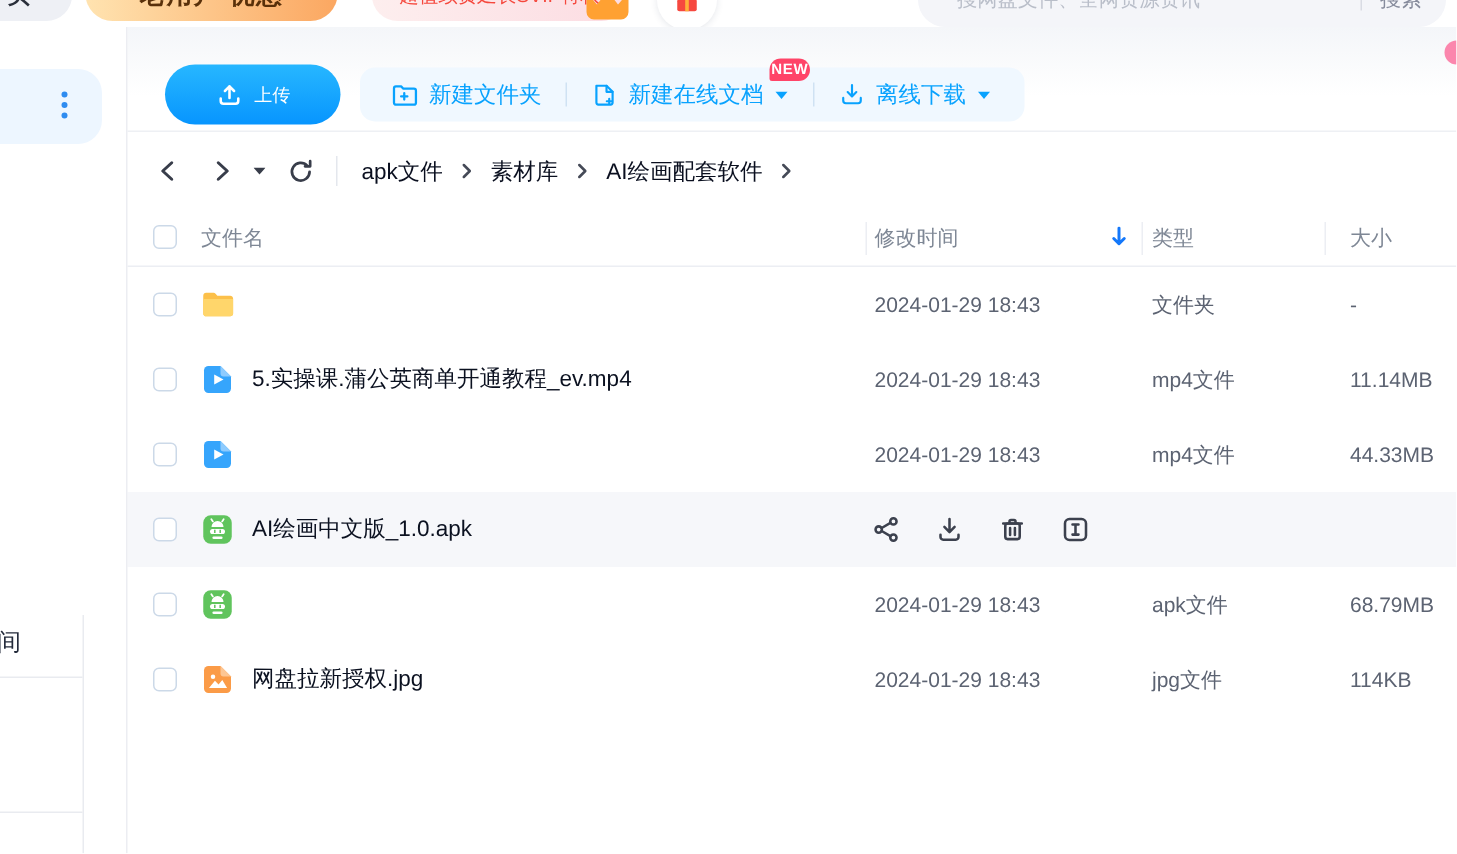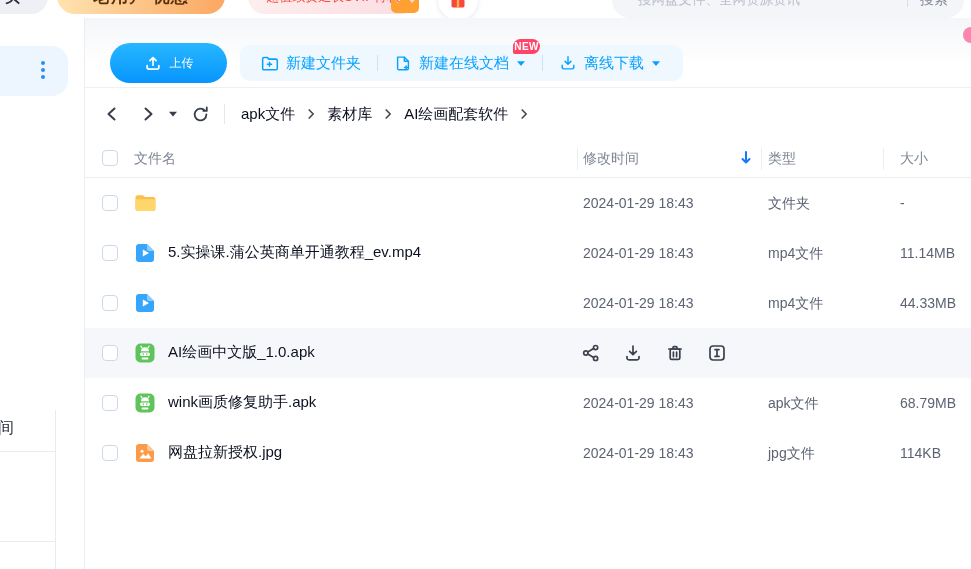--- a/index.html
+++ b/index.html
@@ -330,21 +330,20 @@
         <span class="ficon">
           <svg width="24" height="24" viewBox="0 0 24 24">
               <rect x="2.5" y="2.5" width="19" height="19" rx="5" fill="#60c45d"></rect>
               <path d="M8 10.3a4 4 0 0 1 8 0z" fill="#fff"></path>
               <path d="M8.9 6.6L7.9 5.2M15.1 6.6l1-1.4" stroke="#fff" stroke-width="1.2" stroke-linecap="round"></path>
               <rect x="7" y="11.6" width="10" height="3.4" rx="1.7" fill="#fff"></rect>
               <path d="M10.2 12.2v2.2M13.8 12.2v2.2" stroke="#60c45d" stroke-width="1"></path>
               <rect x="8.6" y="16.6" width="6.8" height="1.8" rx=".9" fill="#fff"></rect>
             </svg>
         </span>
-        <span class="fname">wink画质修复助手.apk</span>
         <span class="fcell ftime">2024-01-29 18:43</span>
         <span class="fcell ftype">apk文件</span>
         <span class="fcell fsize">68.79MB</span>
       </div>
 
       <div class="row">
         <span class="cb rcb"></span>
         <span class="ficon">
           <svg width="24" height="24" viewBox="0 0 24 24">
               <path d="M3 6a3 3 0 0 1 3-3h8l7 7v8a3 3 0 0 1-3 3H6a3 3 0 0 1-3-3z" fill="#fb9b47"></path>

